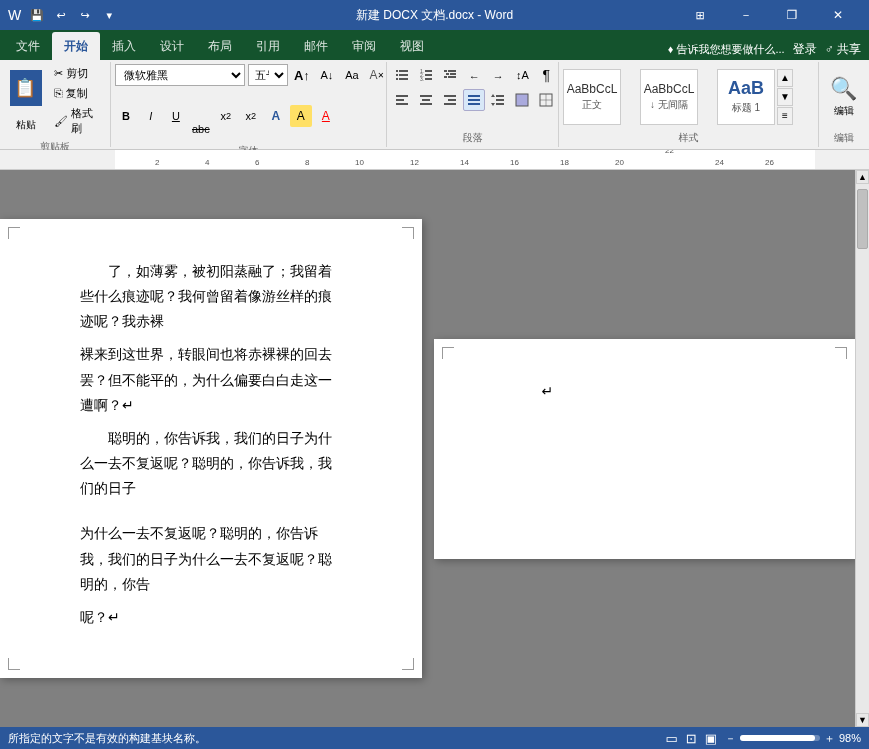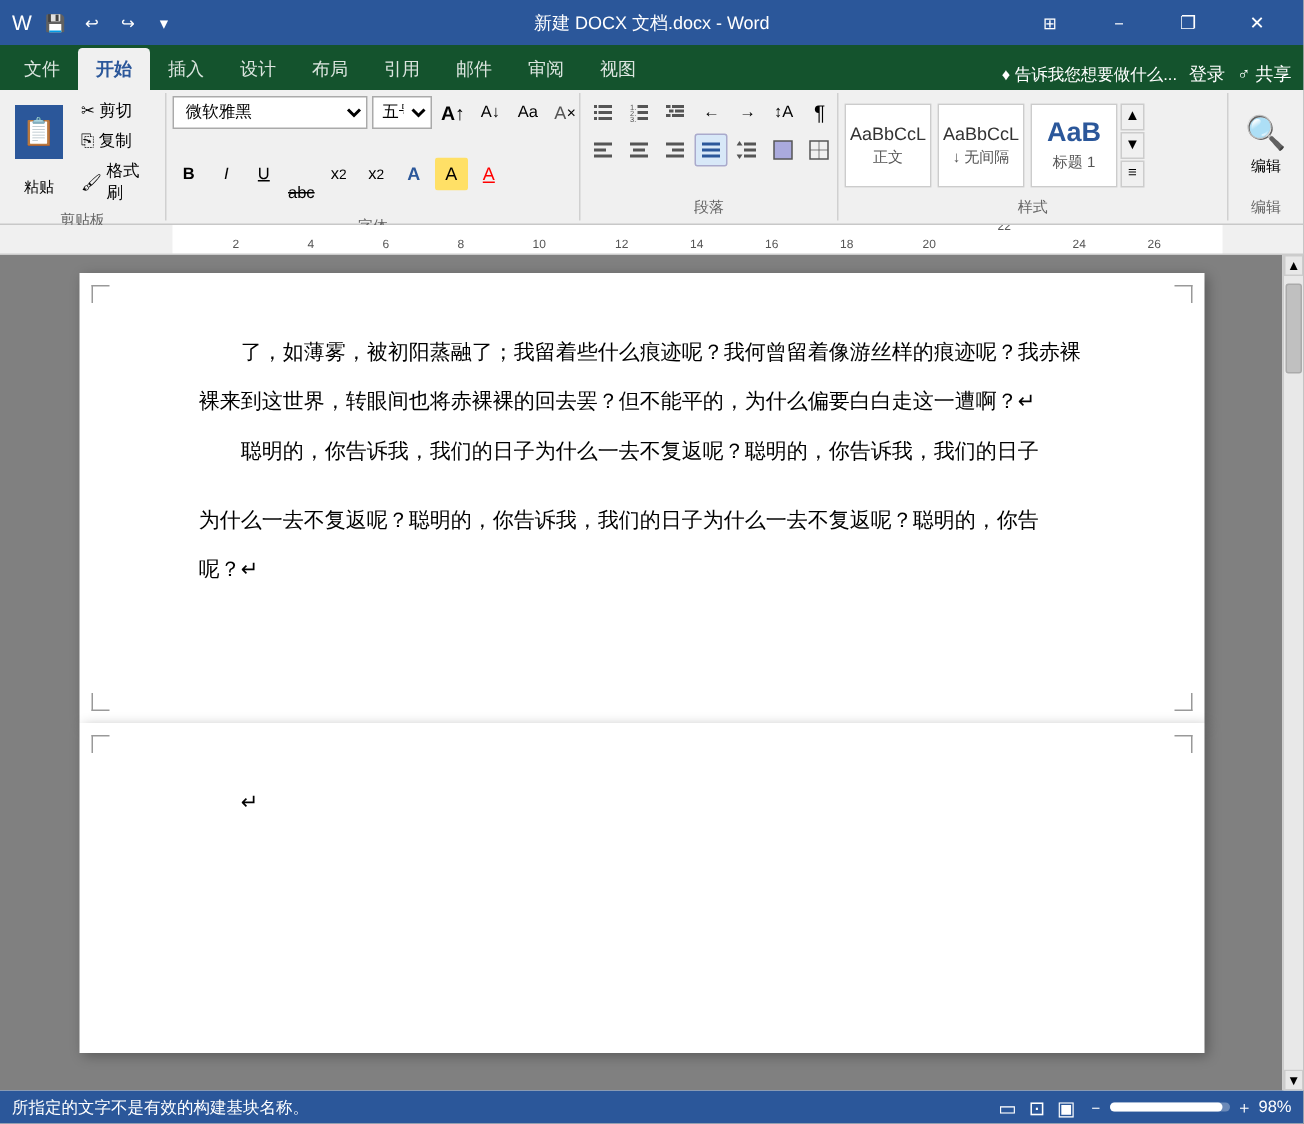--- a/index.html
+++ b/index.html
@@ -142,21 +142,21 @@
       border: 1px solid transparent;
     }
 
     
     .para-row { display: flex; align-items: center; gap: 2px; }
 
     
     .styles-gallery {
       display: flex;
       align-items: flex-end;
-      gap: 4px;
+      gap: 19px;
     }
     .style-item {
       width: 58px; height: 56px;
       border: 1px solid #ccc;
       display: flex; flex-direction: column;
       align-items: center; justify-content: center;
       cursor: pointer; background: white;
       padding: 4px;
       font-size: 11px;
     }
@@ -200,22 +200,23 @@
       display: flex;
       height: calc(749px - 30px - 30px - 90px - 20px - 22px);
       overflow: hidden;
     }
     .doc-scroll-area {
       flex: 1;
       background: #808080;
       overflow: auto;
       padding: 12px 0;
       display: flex;
-      flex-direction: column;
-      align-items: center;
+      flex-direction: row;
+      align-items: center;
+      gap: 12px;
     }
     .scrollbar-v {
       width: 14px;
       background: #f0f0f0;
       border-left: 1px solid #ccc;
       display: flex;
       flex-direction: column;
     }
     .scroll-arrow {
       height: 14px;

